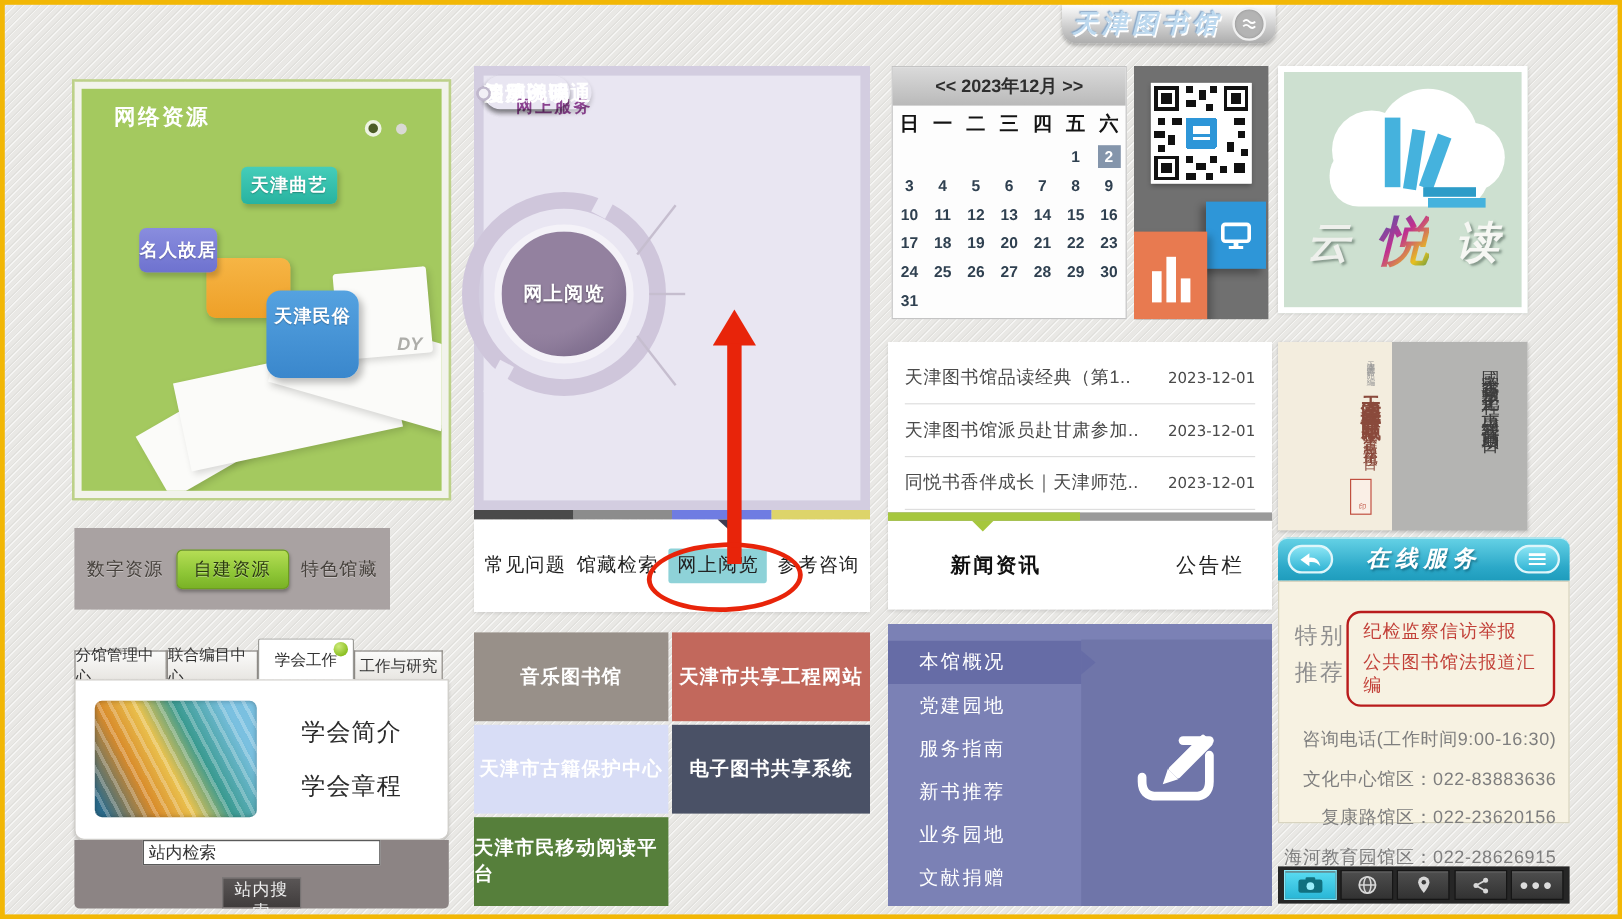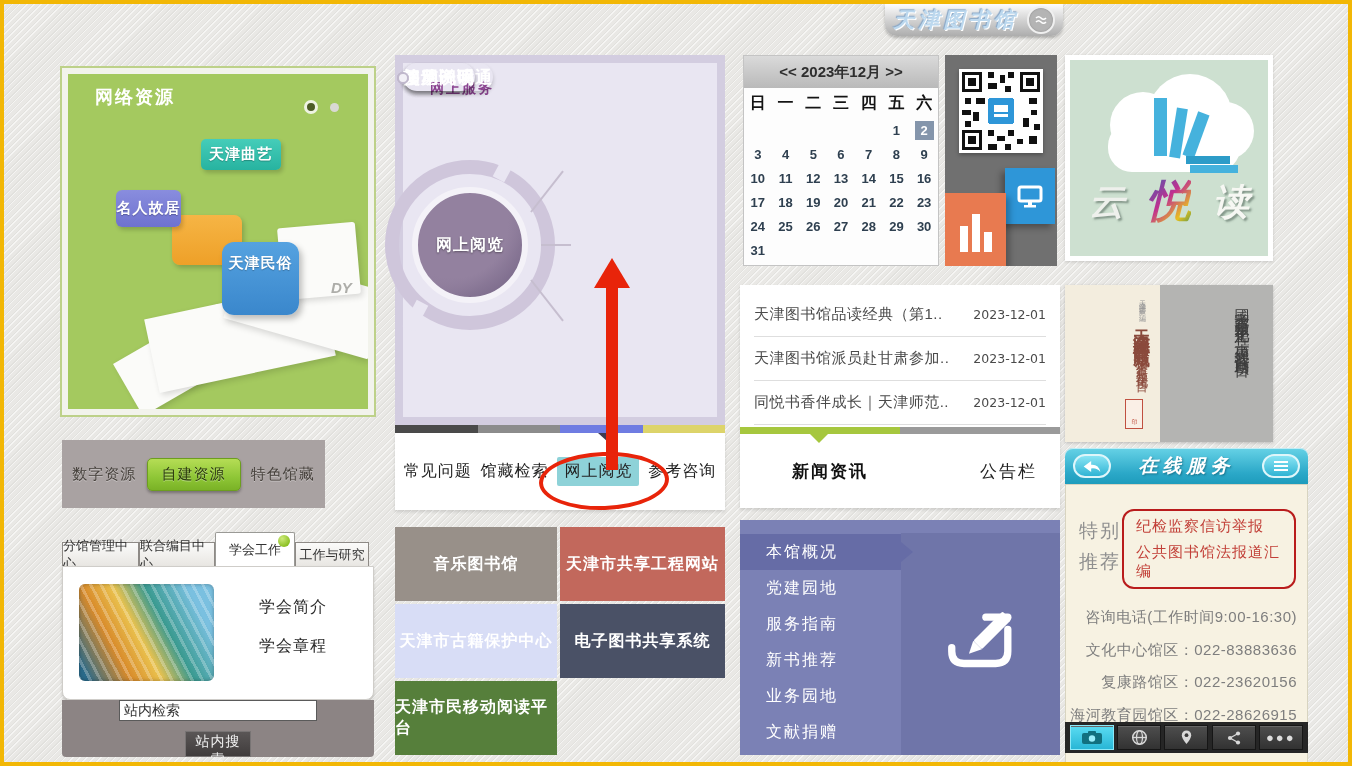--- a/index.html
+++ b/index.html
@@ -57,21 +57,21 @@
   .branch-tab:nth-child(4){width:74px;}
   .branch-tab:nth-child(3)::after{content:"";position:absolute;right:4px;top:2px;width:12px;height:12px;border-radius:50%;
     background:radial-gradient(circle at 35% 30%,#cdea7a,#8cc024 70%);}
   .branch-body{position:absolute;left:0;top:46px;width:100%;height:134px;background:#fff;border:1px solid #cfcdc9;
     box-sizing:border-box;border-radius:0 0 8px 8px;box-shadow:0 2px 3px rgba(0,0,0,.15);}
   .branch-img{position:absolute;left:16px;top:17px;width:135px;height:97px;border-radius:6px;overflow:hidden;
     background:linear-gradient(62deg,#2a6a8a 5%,#d88a2a 28%,#eac24e 45%,#3a9a90 62%,#7ac0e0 85%);
     box-shadow:inset 0 0 4px rgba(0,0,0,.3);}
   .branch-img::after{content:"";position:absolute;inset:0;background:repeating-linear-gradient(62deg,rgba(255,255,255,.25) 0 3px,transparent 3px 9px);}
   .branch-links{position:absolute;left:160px;top:30px;width:140px;display:flex;flex-direction:column;gap:18px;align-items:center;}
-  .branch-link{font-size:16px;color:#2b2b2b;letter-spacing:1px;cursor:pointer;}
+  .branch-link{font-size:20px;color:#2b2b2b;letter-spacing:1px;cursor:pointer;}
   .site-search{position:absolute;left:0;top:180px;width:100%;height:57px;background:#8c8484;border-radius:0 0 4px 4px;
     display:flex;align-items:center;padding:0 12px;box-sizing:border-box;gap:10px;flex-direction:column;}
   .site-search input{width:188px;height:22px;border:1px solid #5a5a5a;background:#fff;font-size:14px;color:#333;padding:0 4px;}
   .site-search button{width:66px;height:26px;background:linear-gradient(#5a5656,#403c3c);color:#f0f0f0;font-size:14px;
     border:1px solid #787474;cursor:pointer;letter-spacing:1px;}
 
   
   .mid-panel{position:absolute;left:395px;top:55px;width:330px;height:370px;box-sizing:border-box;
     border:8px solid #d3cde0;background:#e9e6f2;}
   .mp-title{position:absolute;left:27px;top:17px;color:#8b4390;font-size:14px;font-weight:bold;letter-spacing:2px;}
@@ -203,21 +203,21 @@
   
   .mobile{position:absolute;left:1065px;top:448px;width:243px;height:305px;}
   .mob-head{position:absolute;left:0;top:0;width:100%;height:36px;border-radius:8px 8px 0 0;
     background:linear-gradient(#66d2e6,#2ba8c8 70%,#1e9cbc);box-shadow:inset 0 1px 0 rgba(255,255,255,.6);
     display:flex;align-items:center;justify-content:space-between;padding:0 8px;box-sizing:border-box;}
   .mob-btn{width:38px;height:24px;border-radius:12px;border:2px solid #dff6fa;box-sizing:border-box;
     background:linear-gradient(#8ae4f4,#30b4d4);display:flex;align-items:center;justify-content:center;cursor:pointer;}
   .mob-title{font-family:"DejaVu Serif",serif;font-style:italic;font-weight:bold;font-size:19px;color:#fff;
     letter-spacing:5px;text-shadow:1px 1px 2px rgba(0,60,80,.5);}
   .menu-lines{width:14px;height:10px;background:repeating-linear-gradient(#fff 0 2px,transparent 2px 4px);}
-  .mob-body{position:absolute;left:0;top:36px;width:100%;height:282px;background:#f7f2e2;border:1px solid #d8d4c0;box-sizing:border-box;}
+  .mob-body{position:absolute;left:0;top:36px;width:100%;height:202px;background:#f7f2e2;border:1px solid #d8d4c0;box-sizing:border-box;}
   .rec-label{position:absolute;left:13px;top:30px;font-size:19px;color:#8f8f8f;line-height:31px;letter-spacing:2px;}
   .rec-box{position:absolute;left:56px;top:24px;width:174px;height:80px;border:2px solid #b91c1c;border-radius:12px;
     box-sizing:border-box;display:flex;flex-direction:column;justify-content:space-evenly;padding-left:12px;}
   .rec-link{font-size:15px;color:#c24038;letter-spacing:1px;cursor:pointer;}
   .phones{position:absolute;right:10px;top:116px;width:228px;text-align:right;}
   .phone-line{font-size:15px;color:#7e7e7e;line-height:32.5px;letter-spacing:.5px;}
   .mob-toolbar{position:absolute;left:0;top:274px;width:100%;height:31px;background:#262626;
     display:flex;align-items:center;justify-content:space-evenly;padding:0 2px;box-sizing:border-box;}
   .tool-btn{width:44px;height:25px;background:linear-gradient(#4e4e4e,#323232);border:1px solid #161616;
     box-shadow:inset 0 1px 0 #666;display:flex;align-items:center;justify-content:center;cursor:pointer;box-sizing:border-box;}

